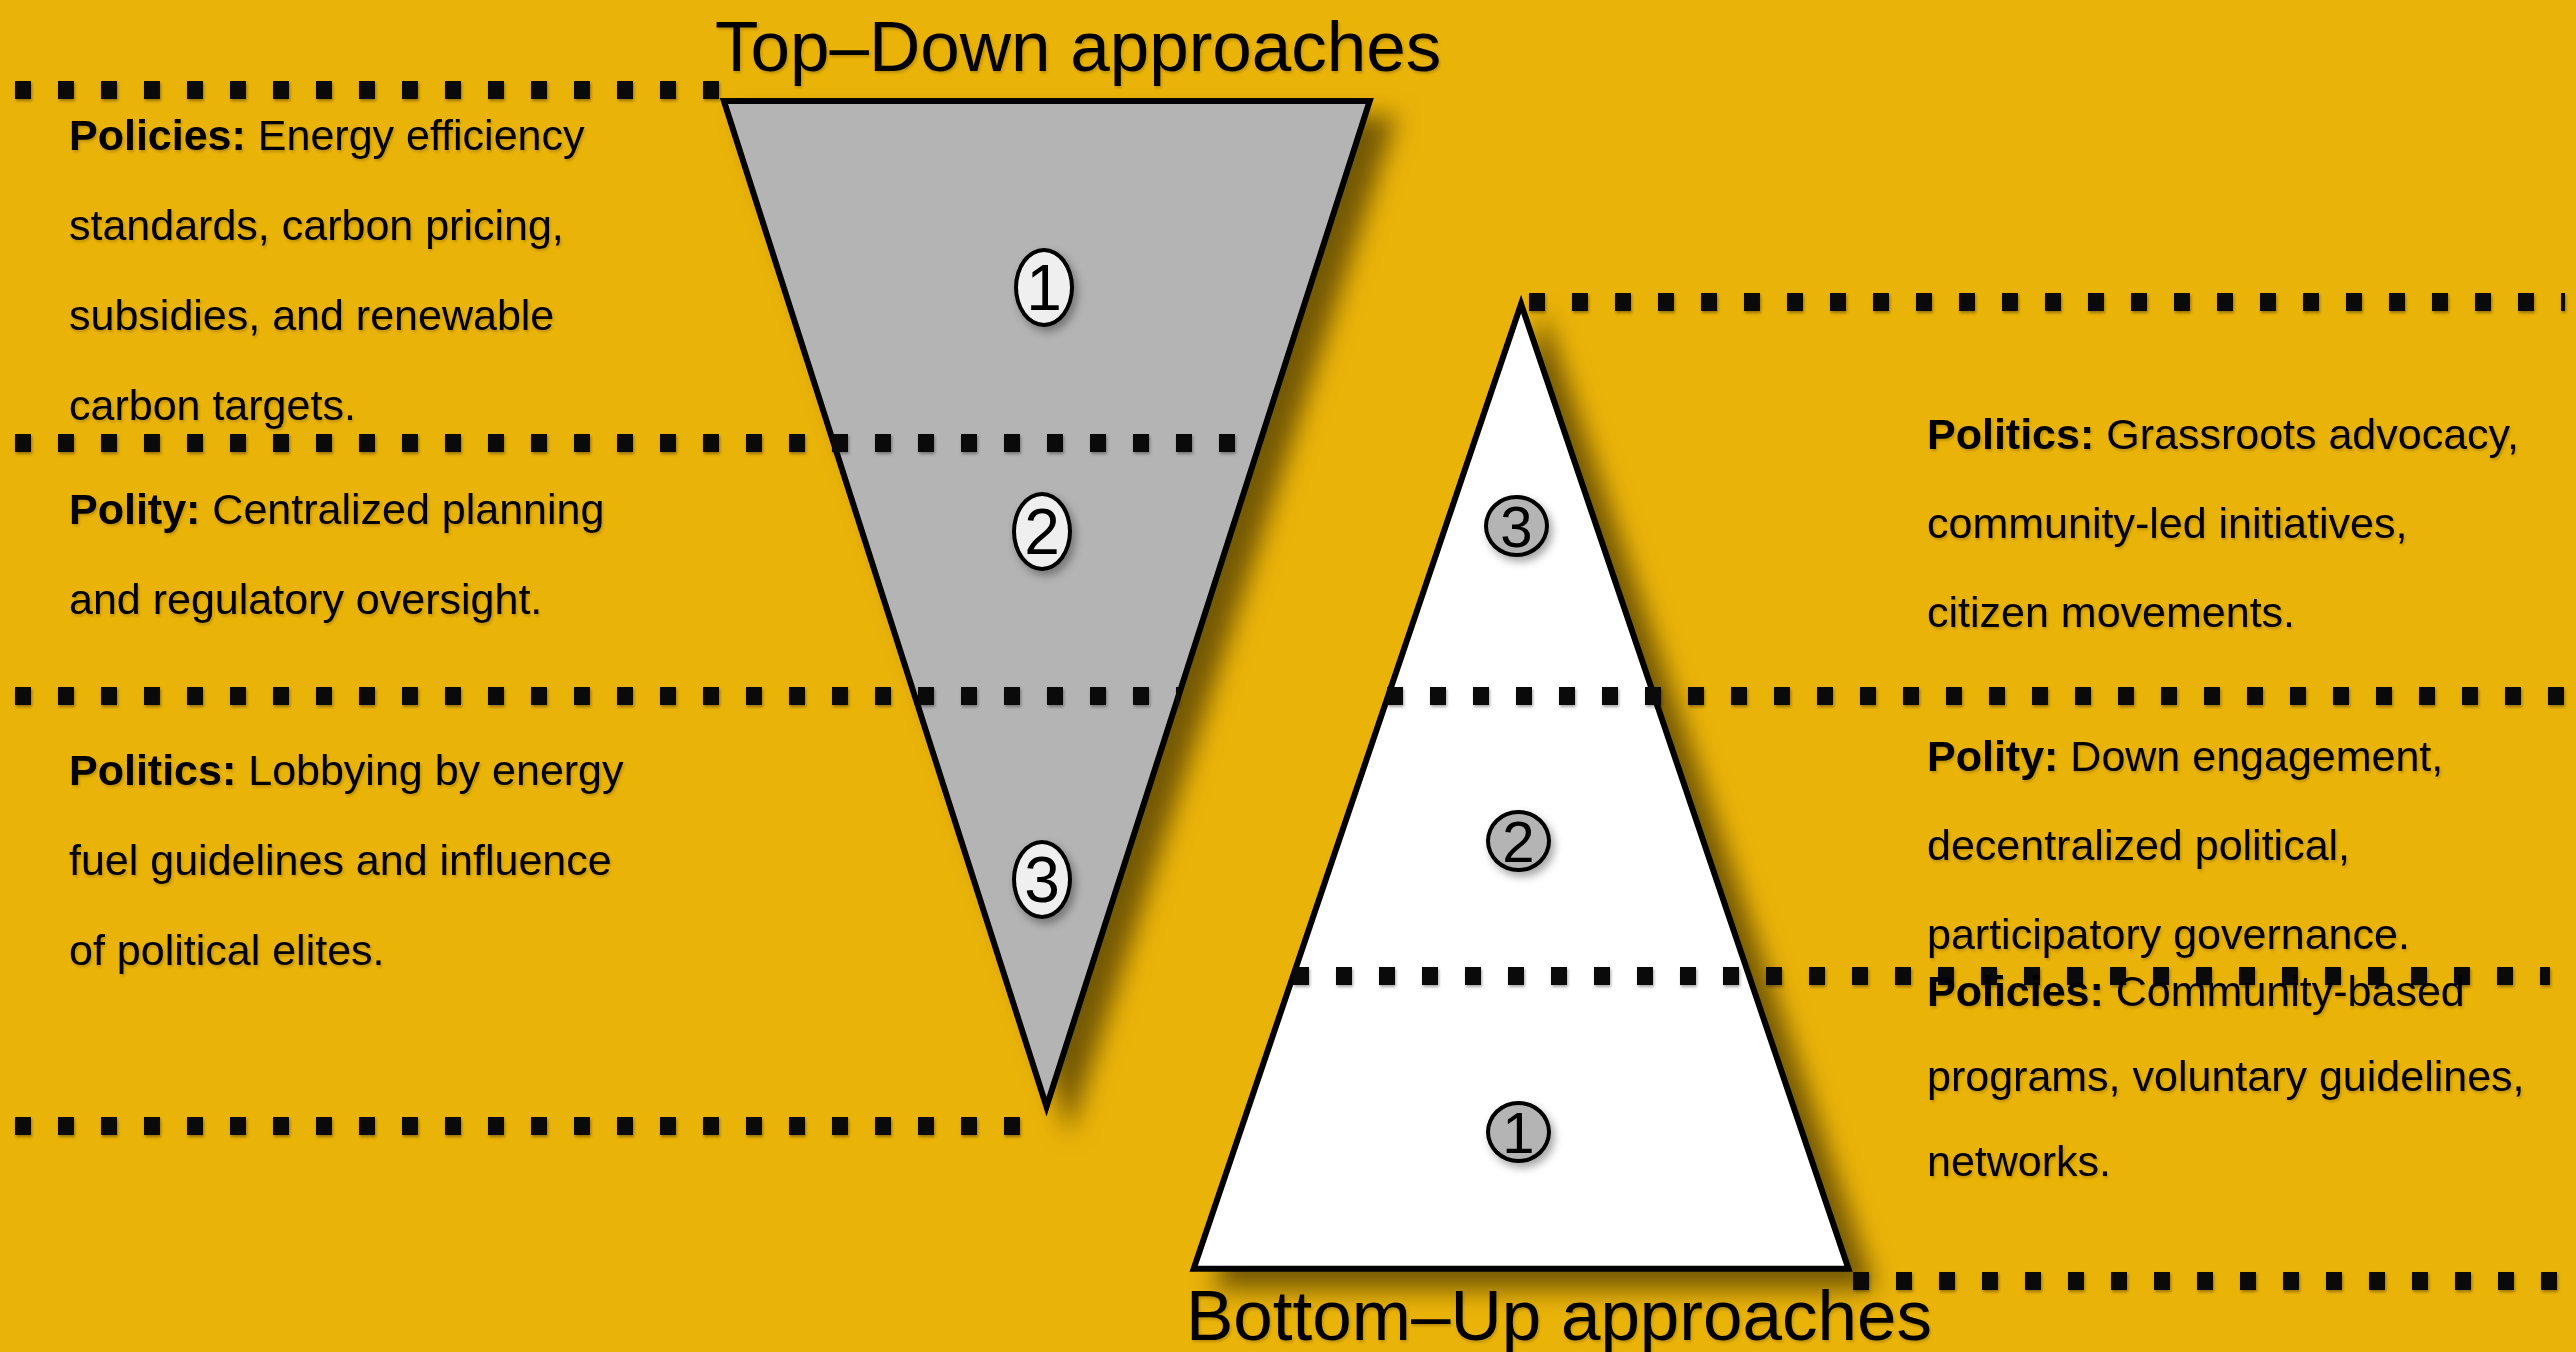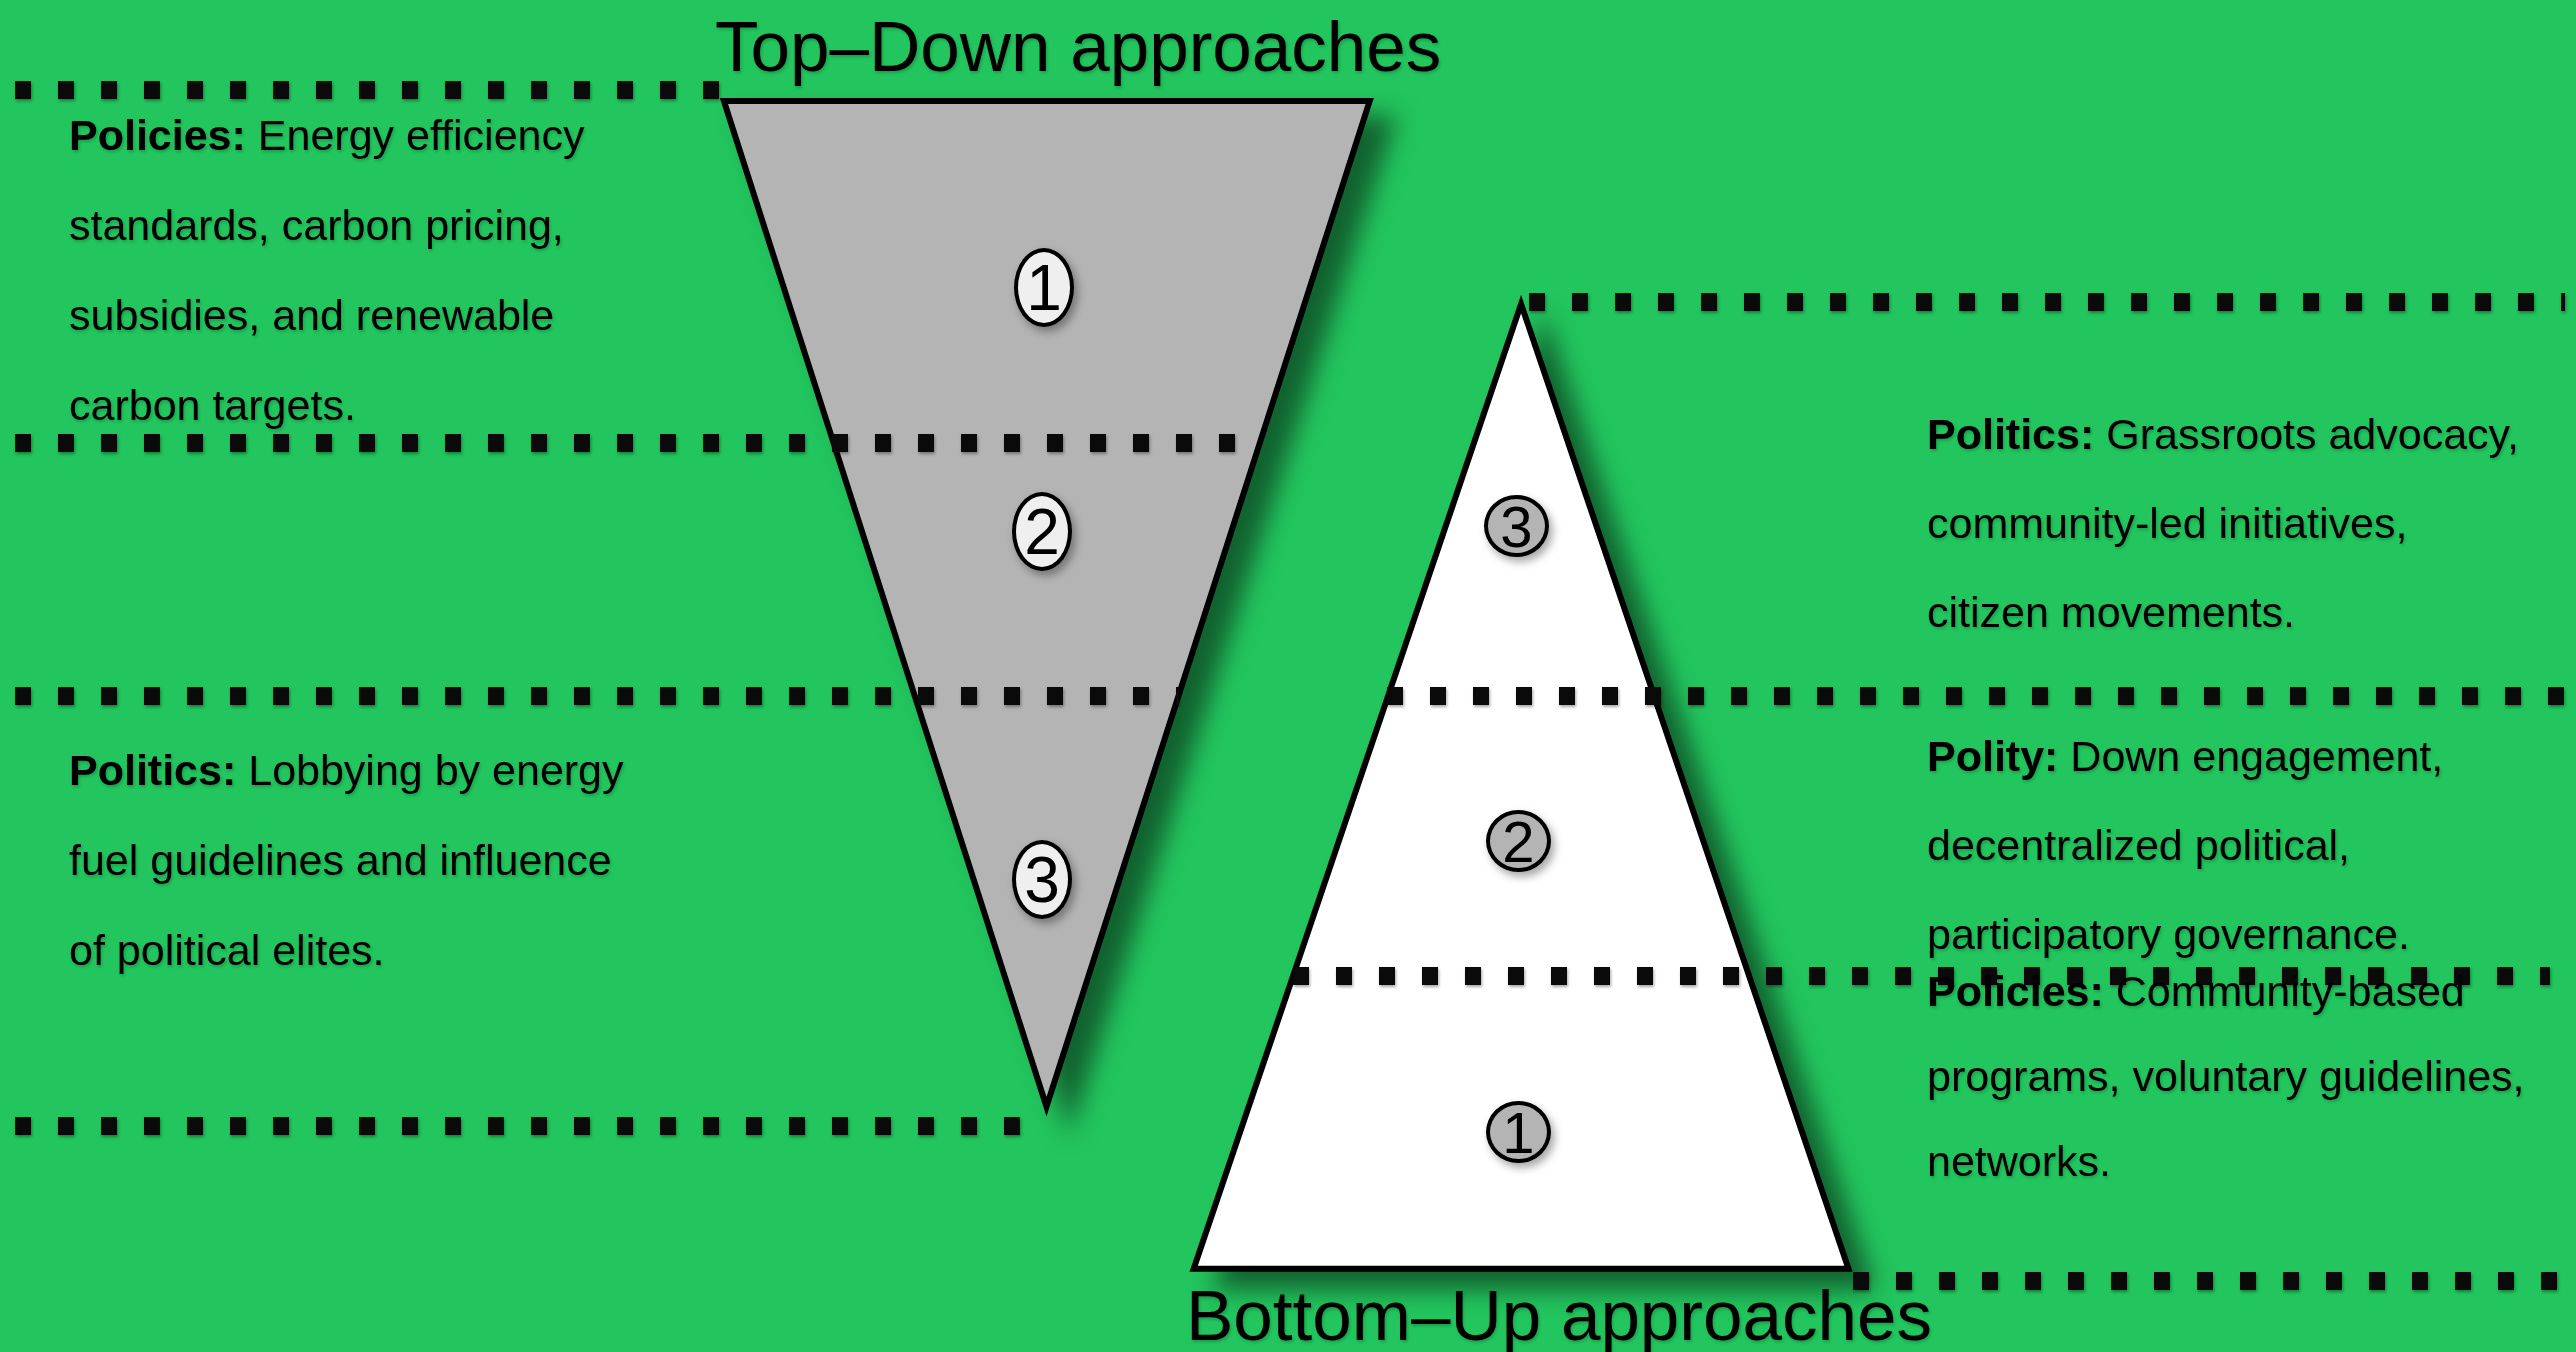--- a/index.html
+++ b/index.html
@@ -1,17 +1,17 @@
 <!DOCTYPE html>
 <html style="font-size:9.6px"><head>
 <meta charset="utf-8">
 <style>
   html,body{margin:0;padding:0;background:#fff;}
   .canvas{
-    position:relative;width:2576px;height:1353px;background:#22c55e;
+    position:relative;width:2576px;height:1353px;background:#eab308;
     font-family:"Liberation Sans", sans-serif;color:#000;overflow:hidden;
     text-shadow:1.2px 1.8px 3px rgba(0,0,0,0.20);
   }
   svg.shapes{position:absolute;left:0;top:0;width:2576px;height:1353px;}
   .tri{stroke:#000;stroke-width:10;stroke-linejoin:miter;}
 
   .title{position:absolute;font-size:71px;text-align:center;white-space:nowrap;}
   #title-top{left:715px;width:673px;top:6px;}
   #title-bottom{left:1186px;width:691px;top:1275px;}
 
@@ -102,20 +102,24 @@
       <span>1</span>
     </div>
 
   <div class="tblock lb" id="lb1">
     <div><b>Policies:</b><span> Energy efficiency</span></div>
     <div>standards, carbon pricing,</div>
     <div>subsidies, and renewable</div>
     <div>carbon targets.</div>
   </div>
 
+  <div class="tblock lb" id="lb2">
+    <div><b>Polity:</b><span> Centralized planning</span></div>
+    <div>and regulatory oversight.</div>
+  </div>
 
   <div class="tblock lb" id="lb3">
     <div><b>Politics:</b><span> Lobbying by energy</span></div>
     <div>fuel guidelines and influence</div>
     <div>of political elites.</div>
   </div>
 
   <div class="tblock rb" id="rb1">
     <div><b>Politics:</b><span> Grassroots advocacy,</span></div>
     <div>community-led initiatives,</div>

